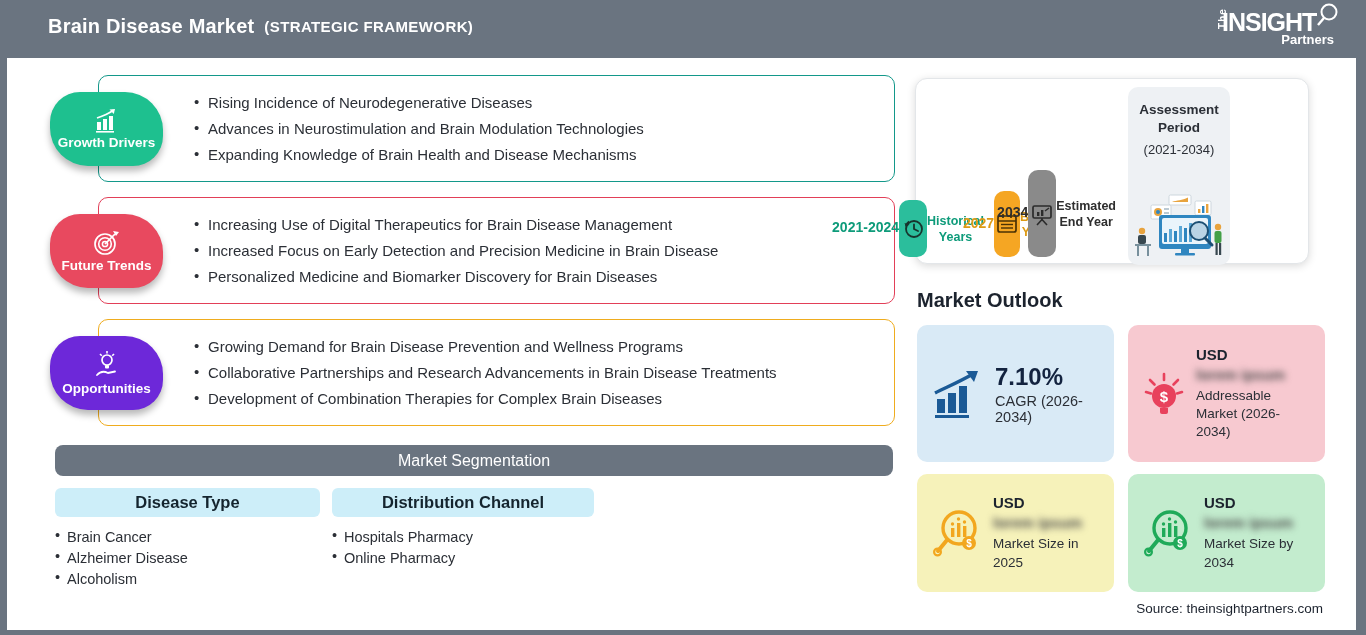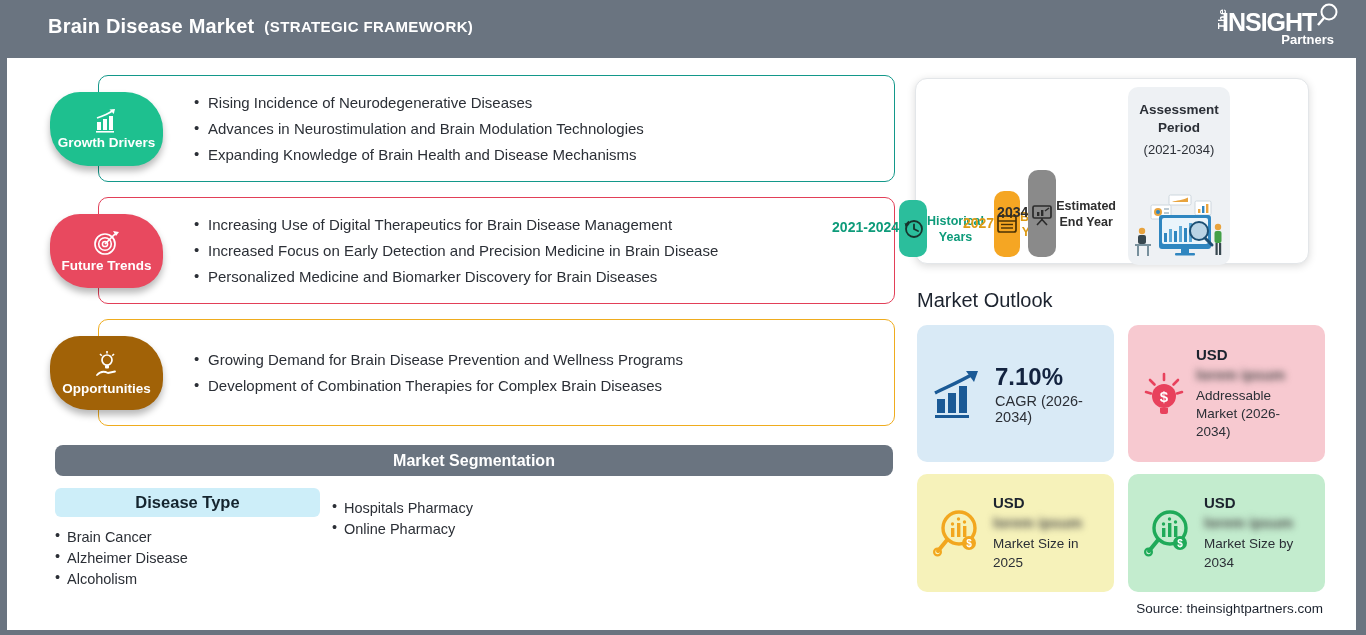--- a/index.html
+++ b/index.html
@@ -34,24 +34,24 @@
   .driver-box ul { list-style:none; }
   .driver-box li { font-size:15px; color:#2b2f36; padding:4.5px 0 4.5px 14px; position:relative; }
   .driver-box li::before { content:"•"; position:absolute; left:0; top:3px; color:#2b2f36; }
   .badge { position:absolute; left:0; top:50%; transform:translateY(-50%); z-index:2;
     width:113px; height:74px; border-radius:30px 38px 30px 38px;
     display:flex; flex-direction:column; align-items:center; justify-content:center; gap:1px;
     box-shadow:0 5px 7px rgba(0,0,0,.28); color:#fff; }
   .badge .blabel { font-size:13.5px; font-weight:bold; }
   .badge-green  { background:#1EC08F; }
   .badge-red    { background:#E8495F; }
-  .badge-orange { background:#a16207; }
+  .badge-orange { background:#6d28d9; }
   
   .seg-bar { margin:19px 0 0 5px; width:838px; height:31px; background:#6A7480;
-    border-radius:8px; color:#fff; font-size:16px; font-weight:bold;
+    border-radius:8px; color:#fff; font-size:16px; font-weight:normal;
     display:flex; align-items:center; justify-content:center; }
   .seg-cols { margin-left:5px; margin-top:12px; display:flex; gap:12px; }
   .seg-col1 { width:265px; } .seg-col2 { width:262px; }
   .seg-pill { height:29px; background:#CDEEF9; border-radius:6px; color:#14242e;
     font-size:16.5px; font-weight:bold; display:flex; align-items:center; justify-content:center; }
   .seg-list { list-style:none; margin-top:9px; }
   .seg-list li { font-size:14.5px; color:#2b2f36; padding:2.5px 0 2.5px 12px; position:relative; }
   .seg-list li::before { content:"•"; position:absolute; left:0; top:1px; }
   
   .right { position:absolute; left:901px; top:20px; width:415px; }
@@ -70,21 +70,21 @@
   .st-red   { background:repeating-linear-gradient(90deg,#E8495F 0 2px,#fff 2px 6px); height:34px; }
   .st-gray  { background:repeating-linear-gradient(90deg,#8A8A8A 0 2px,#fff 2px 6px); height:39px; }
   .bd-green { background:#2BBE9C; height:57px; } .bd-orange { background:#F5A623; height:66px; }
   .bd-red   { background:#E8495F; height:73px; } .bd-gray   { background:#8A8A8A; height:87px; }
   .assess { width:102px; height:178px; margin-left:2px; background:#EEF1F4; border-radius:10px;
     align-self:flex-start; margin-top:0; padding:14px 6px 6px; display:flex; flex-direction:column; align-items:center; }
   .assess .atitle { font-size:13.5px; font-weight:bold; color:#2b2f36; text-align:center; width:86px; line-height:1.3; }
   .assess .arange { font-size:13px; color:#2b2f36; margin-top:6px; }
   .assess svg { margin-top:auto; }
   
-  .outlook-title { margin:25px 0 13px 9px; font-size:20px; font-weight:normal; color:#1c232e; }
+  .outlook-title { margin:25px 0 13px 9px; font-size:20px; font-weight:bold; color:#1c232e; }
   .outlook-grid { margin-left:9px; display:grid; grid-template-columns:197px 197px; gap:12px 14px; }
   .ocard { border-radius:10px; padding:13px 14px; display:flex; align-items:center; gap:10px; }
   .ocard.tall { min-height:137px; } .ocard.short { min-height:118px; }
   .c-blue { background:#D9EAF6; } .c-pink { background:#F7C9D0; }
   .c-yellow { background:#F6F2BA; } .c-green { background:#C3ECCE; }
   .ocard .big-val { font-size:24px; font-weight:bold; color:#13233F; }
   .ocard .sub { font-size:14.5px; color:#2b2f36; margin-top:2px; }
   .ocard .usd { font-size:15px; font-weight:bold; color:#1c232e; }
   .ocard .blur-val { font-size:15px; font-weight:bold; color:#4a4a4a; filter:blur(3.5px); margin:3px 0 4px; }
   .ocard .lbl { font-size:13.5px; color:#2b2f36; line-height:1.35; }
@@ -169,36 +169,38 @@
               <line x1="8" y1="4" x2="9.8" y2="5.8" stroke="#fff" stroke-width="1.6"></line>
               <line x1="22" y1="4" x2="20.2" y2="5.8" stroke="#fff" stroke-width="1.6"></line>
               <path d="M5 25 C9 20.5 13 21.5 16 23 L23 21.5" fill="none" stroke="#fff" stroke-width="1.8" stroke-linecap="round"></path>
             </svg>
             </span>
           <span class="blabel">Opportunities</span>
         </div>
         <div class="driver-box b-orange">
           <ul>
             <li>Growing Demand for Brain Disease Prevention and Wellness Programs</li>
+            <li>Collaborative Partnerships and Research Advancements in Brain Disease Treatments</li>
             <li>Development of Combination Therapies for Complex Brain Diseases</li>
           </ul>
         </div>
       </div>
 
       <div class="seg-bar">Market Segmentation</div>
       <div class="seg-cols">
         <div class="seg-col1">
           <div class="seg-pill">Disease Type</div>
           <ul class="seg-list">
             <li>Brain Cancer</li>
             <li>Alzheimer Disease</li>
             <li>Alcoholism</li>
           </ul>
         </div>
         <div class="seg-col2">
+          <div class="seg-pill">Distribution Channel</div>
           <ul class="seg-list">
             <li>Hospitals Pharmacy</li>
             <li>Online Pharmacy</li>
           </ul>
         </div>
       </div>
     </div>
 
     <div class="right">
 

